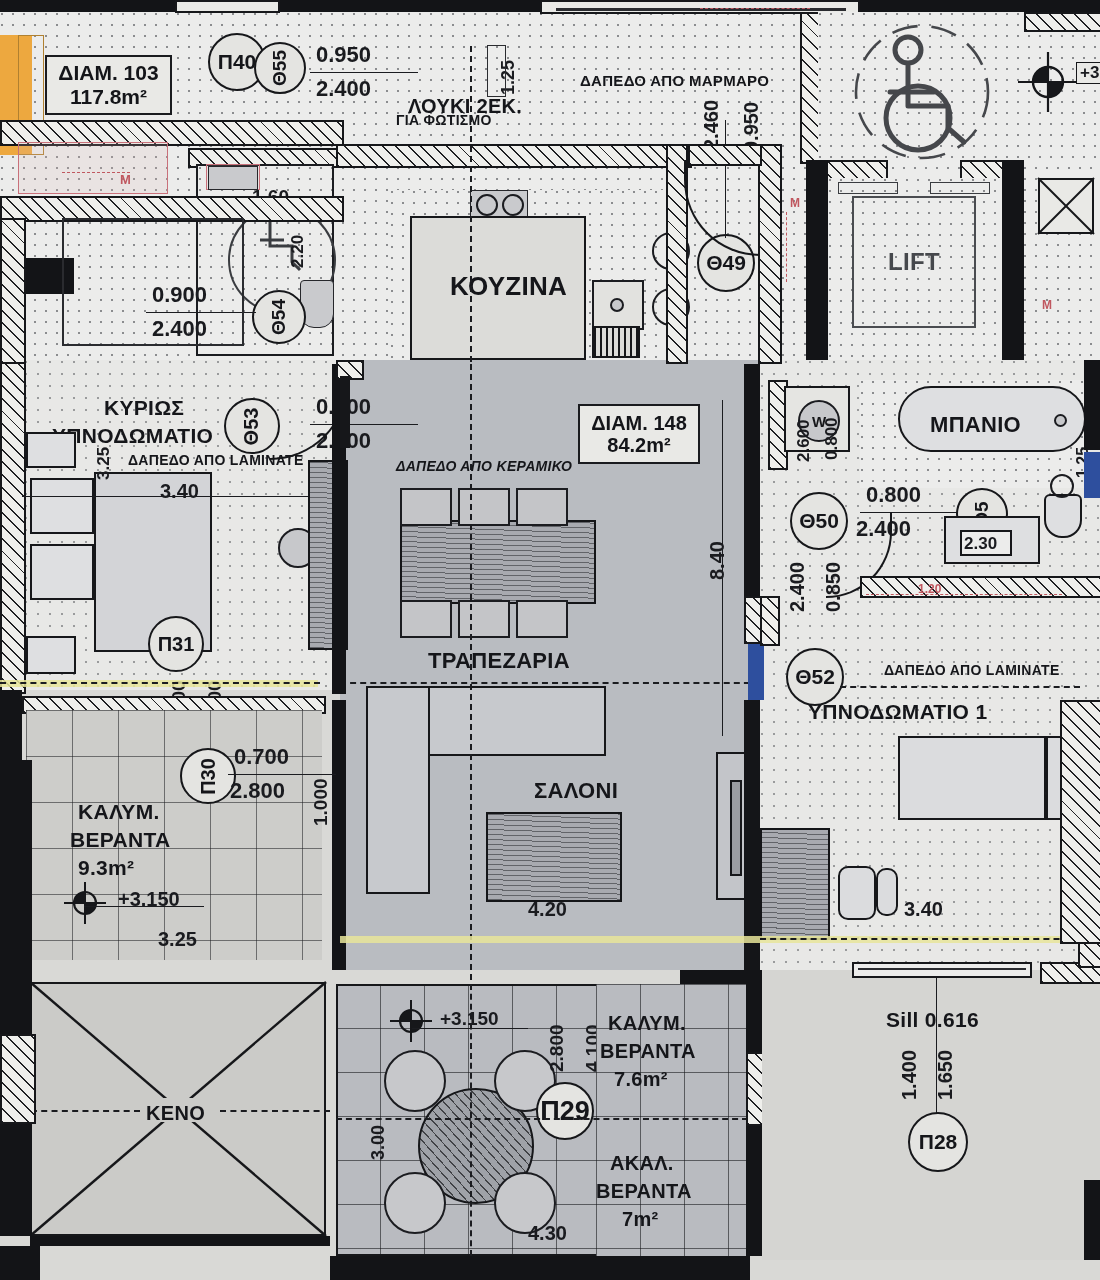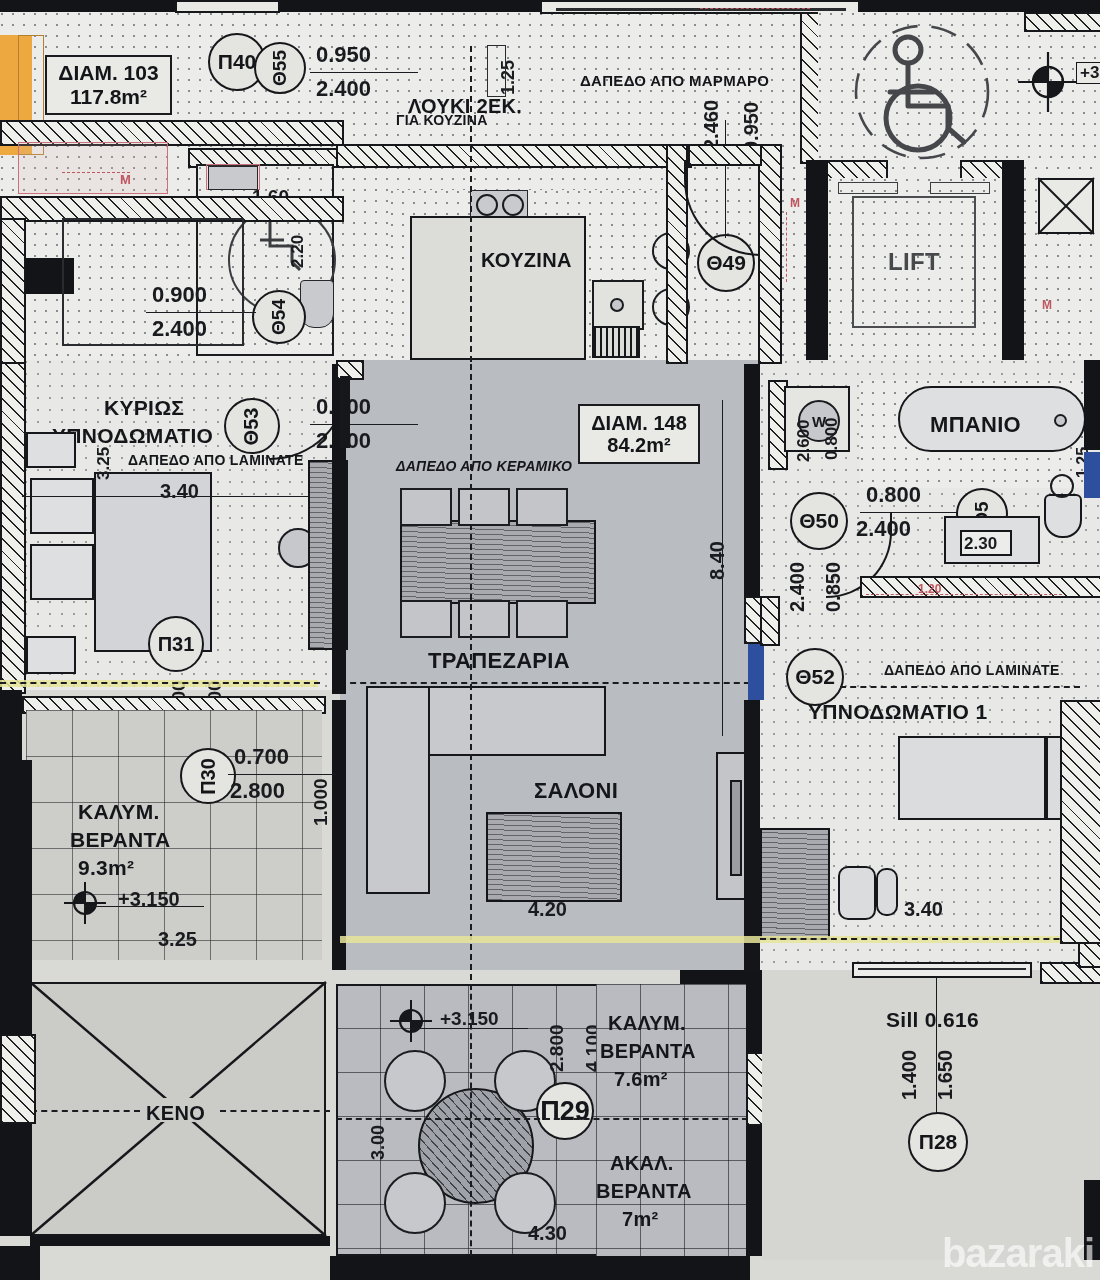--- a/index.html
+++ b/index.html
@@ -105,21 +105,21 @@
   <div class="tag v" style="left:254px;top:42px;width:48px;height:48px;font-size:19px;">
     <span>Θ55</span>
   </div>
   <div class="dim" style="left:316px;top:42px;font-size:22px;">0.950</div>
   <div class="dimline" style="left:310px;top:72px;width:108px;"></div>
   <div class="dim" style="left:316px;top:76px;font-size:22px;">2.400</div>
 
   <div class="dim vert" style="left:498px;top:95px;font-size:18px;">1.25</div>
   <div class="abs" style="left:487px;top:45px;width:19px;height:52px;border:1.6px solid #2a2b2f;"></div>
   <div class="lbl" style="left:408px;top:95px;font-size:20px;">ΛΟΥΚΙ 2ΕΚ.</div>
-  <div class="lbl" style="left:396px;top:112px;font-size:14px;">ΓΙΑ ΚΟΥΖΙΝΑ</div>
+  <div class="lbl" style="left:396px;top:112px;font-size:14px;">ΓΙΑ ΦΩΤΙΣΜΟ</div>
 
   <div class="lbl" style="left:580px;top:72px;font-size:15px;">ΔΑΠΕΔΟ ΑΠΟ ΜΑΡΜΑΡΟ</div>
 
   <div class="dim vert" style="left:700px;top:150px;font-size:20px;">2.460</div>
   <div class="dim vert" style="left:740px;top:152px;font-size:20px;">0.950</div>
   <div class="tag" style="left:697px;top:234px;width:54px;height:54px;font-size:21px;">
     <span>Θ49</span>
   </div>
   <div class="dimline-v" style="left:725px;top:120px;height:118px;"></div>
 
@@ -154,21 +154,21 @@
 
   <div class="wall" style="left:336px;top:144px;width:352px;height:20px;"></div>
   <div class="green" style="left:348px;top:164px;width:318px;height:26px;"></div>
   <div class="green" style="left:348px;top:164px;width:42px;height:186px;"></div>
   <div class="abs" style="left:390px;top:190px;width:276px;height:170px;background:#e2e2df;"></div>
   <div class="abs stip" style="left:390px;top:190px;width:276px;height:170px;"></div>
   <div class="furn-l" style="left:470px;top:190px;width:56px;height:26px;"></div>
   <div class="circ" style="left:476px;top:194px;width:18px;height:18px;background:transparent;"></div>
   <div class="circ" style="left:502px;top:194px;width:18px;height:18px;background:transparent;"></div>
   <div class="abs" style="left:410px;top:216px;width:176px;height:144px;border:2.4px solid #16171a;background:#dcdcd9;"></div>
-  <div class="lbl" style="left:450px;top:249px;font-size:20px;margin-left:31px;">ΚΟΥΖΙΝΑ</div>
+  <div class="lbl" style="left:450px;top:271px;font-size:26px;">ΚΟΥΖΙΝΑ</div>
   <div class="furn" style="left:592px;top:280px;width:48px;height:46px;background:#e2e2df;"></div>
   <div class="circ" style="left:610px;top:298px;width:10px;height:10px;"></div>
   <div class="abs" style="left:592px;top:326px;width:48px;height:32px;border:2px solid #16171a;
               background:repeating-linear-gradient(to right,#16171a 0 2px,#dcdcd9 2px 6px);"></div>
   <div class="circ" style="left:652px;top:232px;width:34px;height:34px;background:transparent;"></div>
   <div class="circ" style="left:652px;top:288px;width:34px;height:34px;background:transparent;"></div>
   <div class="dash-v" style="left:470px;top:46px;height:316px;"></div>
 
   <div class="wall" style="left:666px;top:144px;width:18px;height:216px;"></div>
   <div class="wall" style="left:758px;top:144px;width:20px;height:216px;"></div>
@@ -439,14 +439,13 @@
   <div class="solid" style="left:1084px;top:360px;width:16px;height:90px;"></div>
   <div class="wall" style="left:1060px;top:700px;width:40px;height:240px;"></div>
   <div class="solid" style="left:330px;top:1256px;width:420px;height:24px;"></div>
   <div class="solid" style="left:0;top:1246px;width:40px;height:34px;"></div>
 
   <div class="wall" style="left:336px;top:360px;width:24px;height:16px;"></div>
   <div class="abs" style="left:340px;top:376px;width:10px;height:72px;background:#16171a;"></div>
 
   <div class="wall" style="left:760px;top:596px;width:16px;height:46px;"></div>
 
-  <div class="watermark">bazaraki</div>
 </div>
 
 </body></html>

